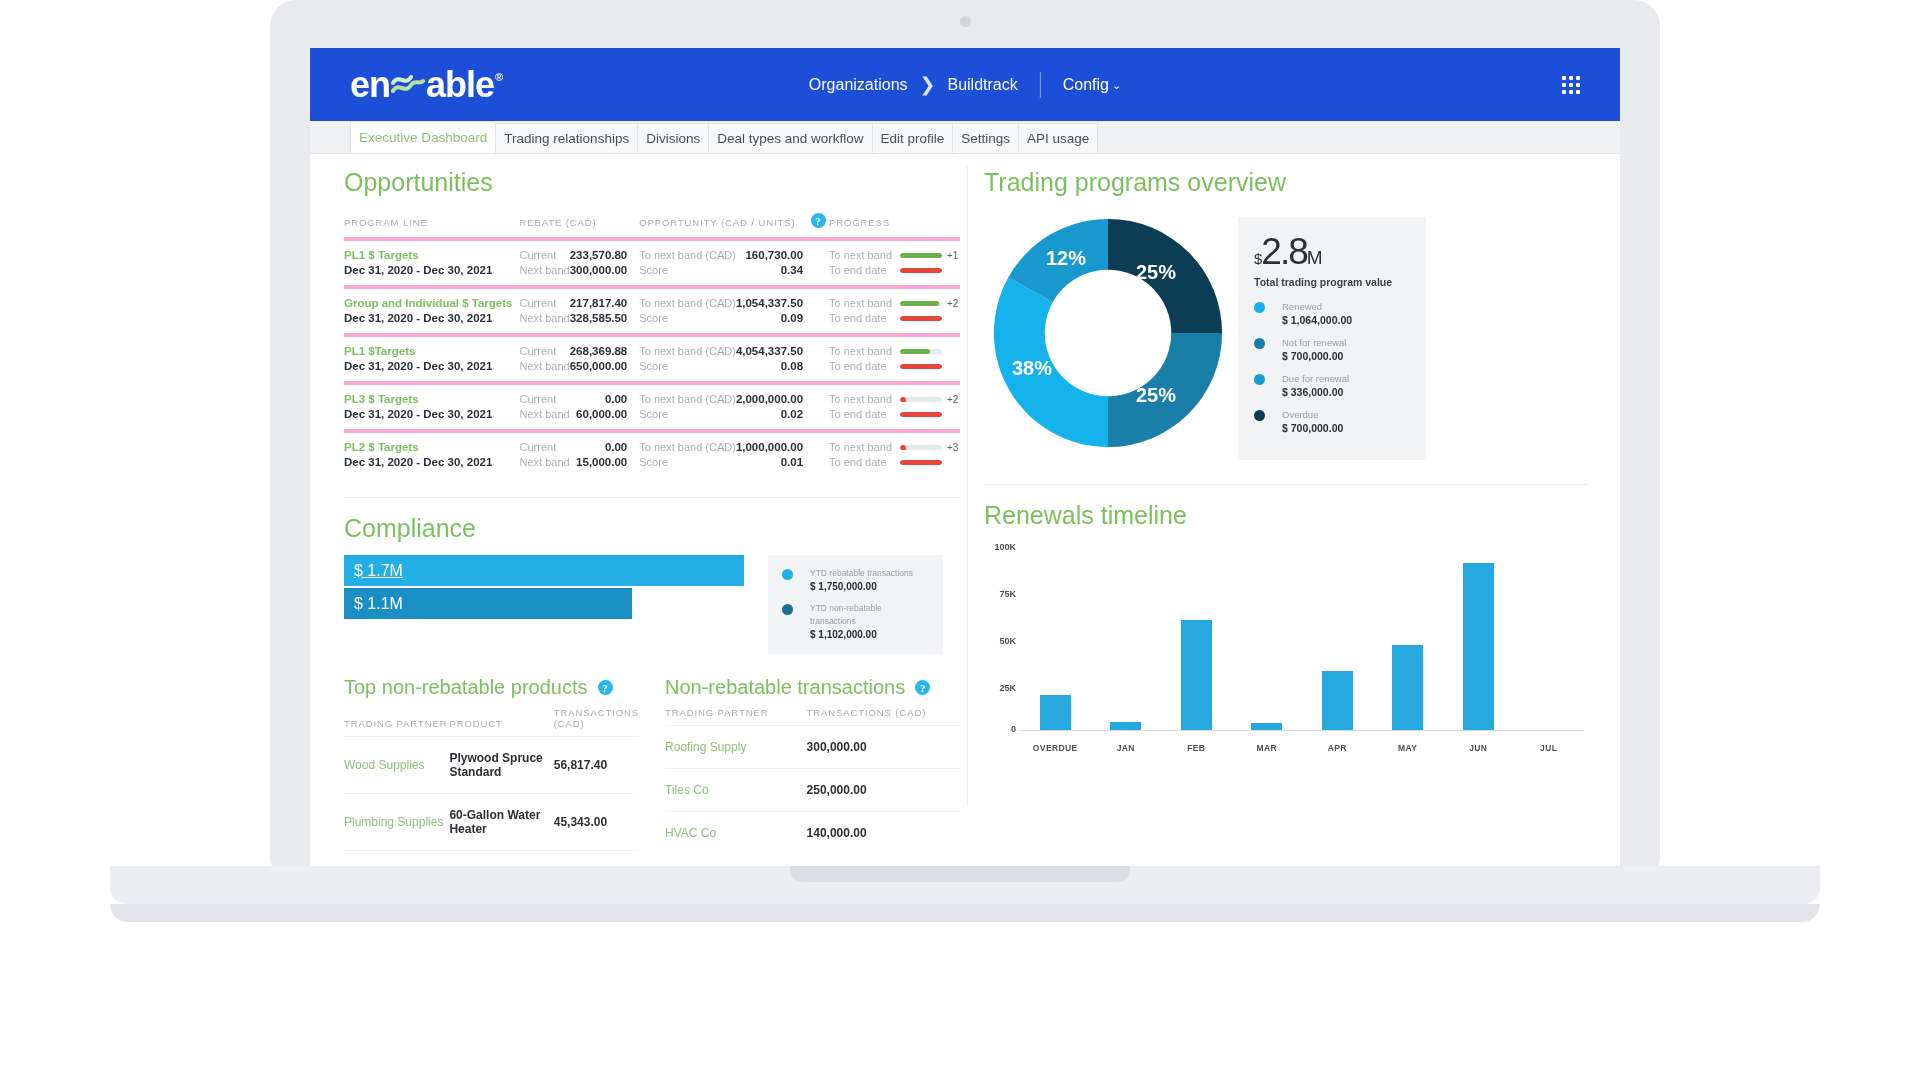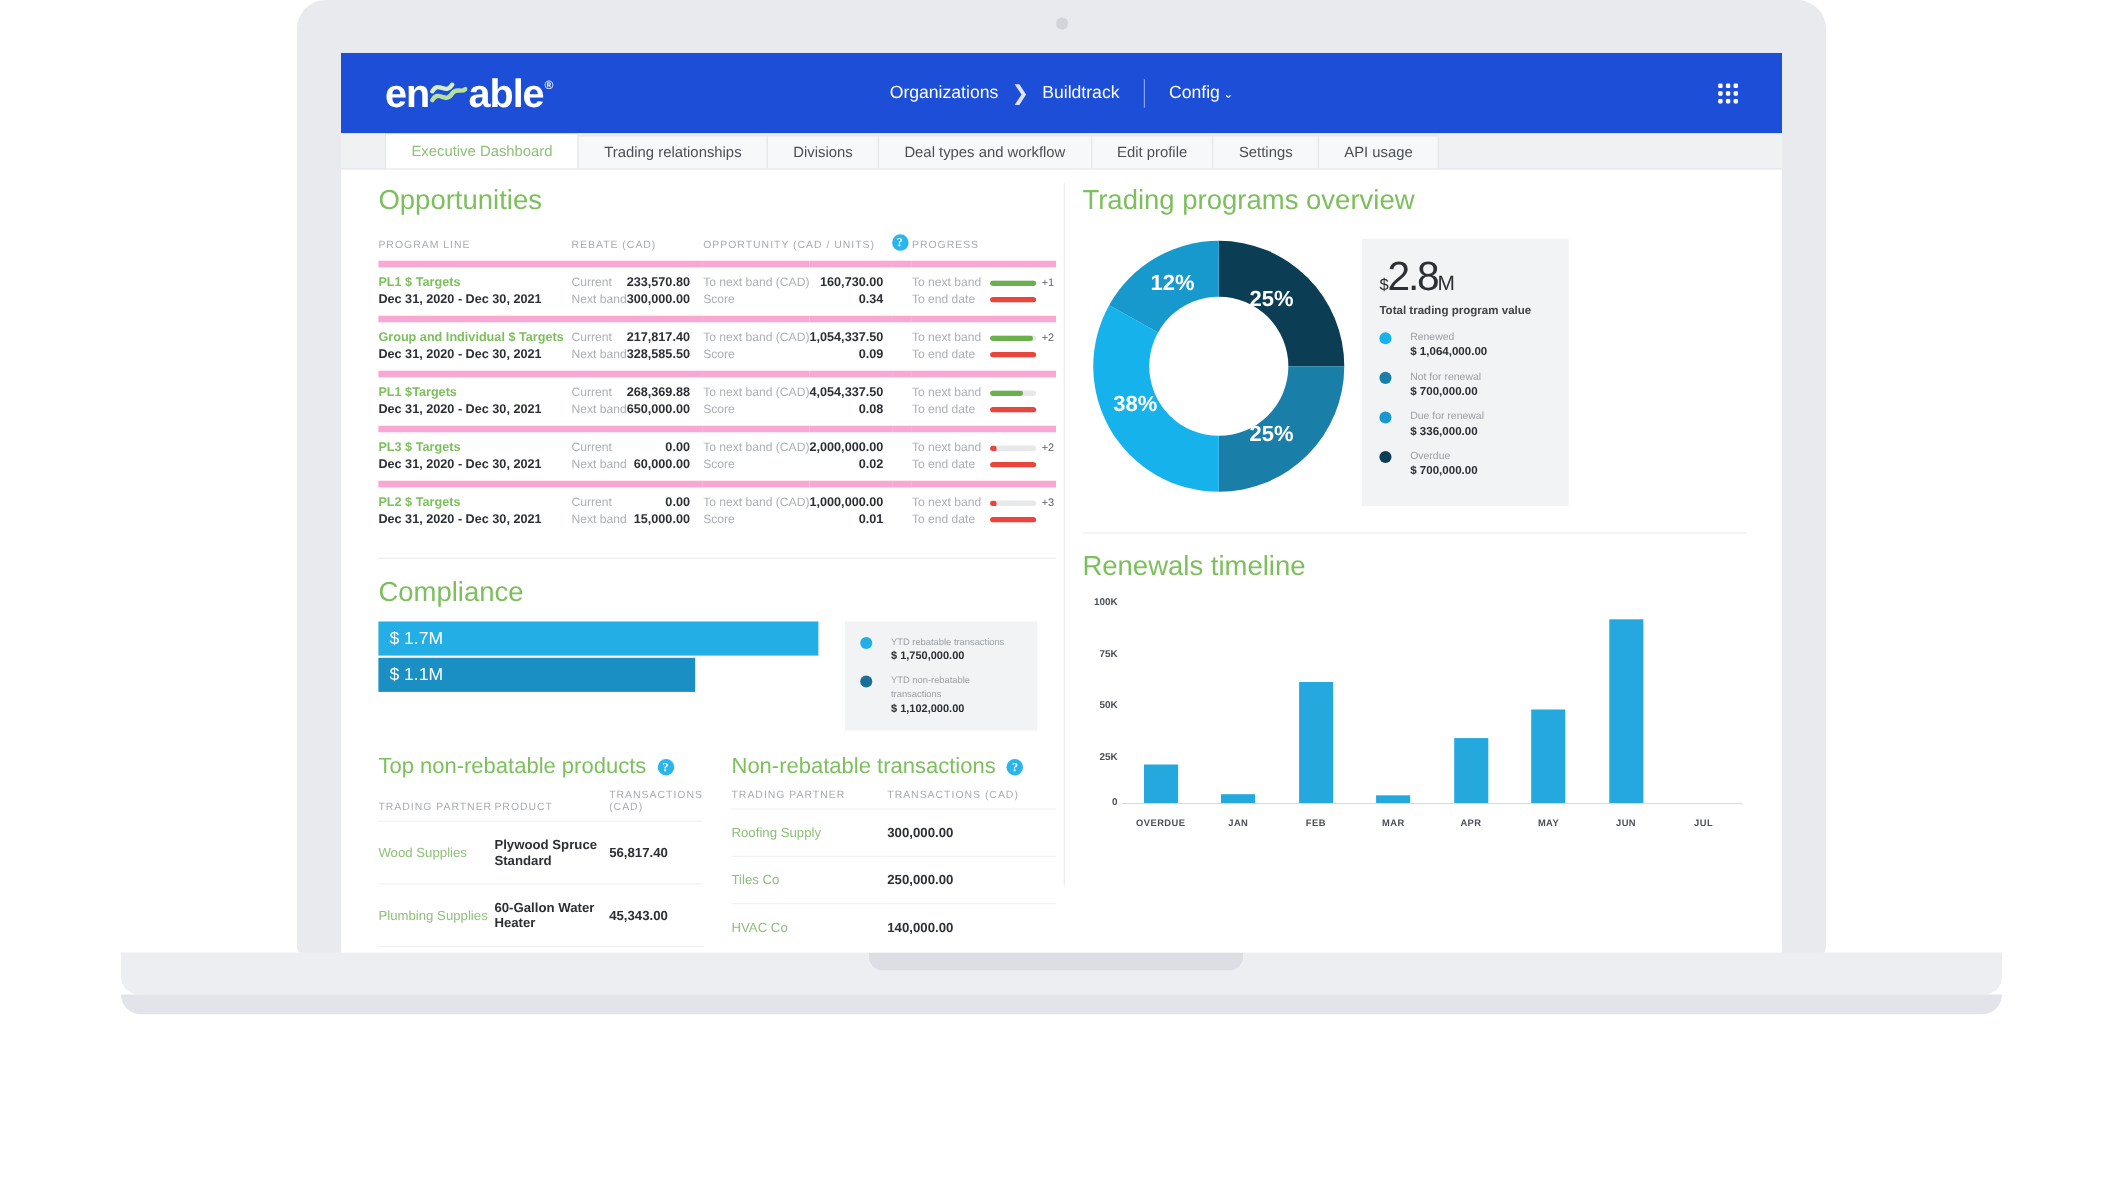--- a/index.html
+++ b/index.html
@@ -100,21 +100,21 @@
   
   .tabbar {
     height: 33px;
     background: #f0f1f3;
     border-bottom: 1px solid #e2e4e7;
     display: flex; align-items: flex-end;
     padding-left: 40px;
   }
   .tab {
     height: 30px; line-height: 30px;
-    padding: 0 23px;
+    padding: 0 8px;
     font-size: 13.5px;
     color: #4a4f55;
     background: #f7f8f9;
     border: 1px solid #e2e4e7;
     border-bottom: none;
     border-right: none;
     white-space: nowrap;
   }
   .tab:last-child { border-right: 1px solid #e2e4e7; }
   .tab.active {
@@ -157,21 +157,21 @@
   
   table.opp { width: 100%; border-collapse: collapse; }
   .coltitle {
     font-size: 9.5px; letter-spacing: .9px;
     color: #a7acb1; font-weight: normal;
     text-transform: uppercase;
     padding: 4px 0 9px 0; text-align: left;
     vertical-align: bottom;
   }
   .opp-row td {
-    border-top: 6px solid #f9a8d4;
+    border-top: 4px solid #f9a8d4;
     padding: 7px 0 7px 0;
     vertical-align: top;
   }
   .pl-name { font-size: 11.5px; color: #7cbf5c; font-weight: bold; line-height: 15px; white-space: nowrap;}
   .pl-date { font-size: 11.5px; color: #2c3034; font-weight: bold; line-height: 15px; white-space: nowrap;}
   .lbl     { font-size: 11px; color: #aab0b5; line-height: 15px; white-space: nowrap;}
   .val     { font-size: 11.5px; color: #2c3034; font-weight: bold; line-height: 15px; text-align: right; white-space: nowrap;}
 
   .bars { width: 108px; }
   .bar-line { display: flex; align-items: center; gap: 5px; height: 15px; }
@@ -548,21 +548,21 @@
               </td>
             </tr>
           </tbody>
         </table>
 
         <div style="margin-top:20px;border-top:1px solid #ececec;padding-top:16px">
           <div class="panel-title">Compliance</div>
 
           <div class="compliance-area">
             <div class="cbars">
-              <div class="cbar a" style="width: 100%;">
+              <div class="cbar a" style="width: 100%; text-decoration: underline;">
                 <span>$ 1.7M</span>
               </div>
               <div class="cbar b" style="width: 72%;">
                 <span>$ 1.1M</span>
               </div>
             </div>
 
             <div class="clegend">
               <div class="leg-row">
                 <span class="leg-dot" style="background:#23aee6"></span>

